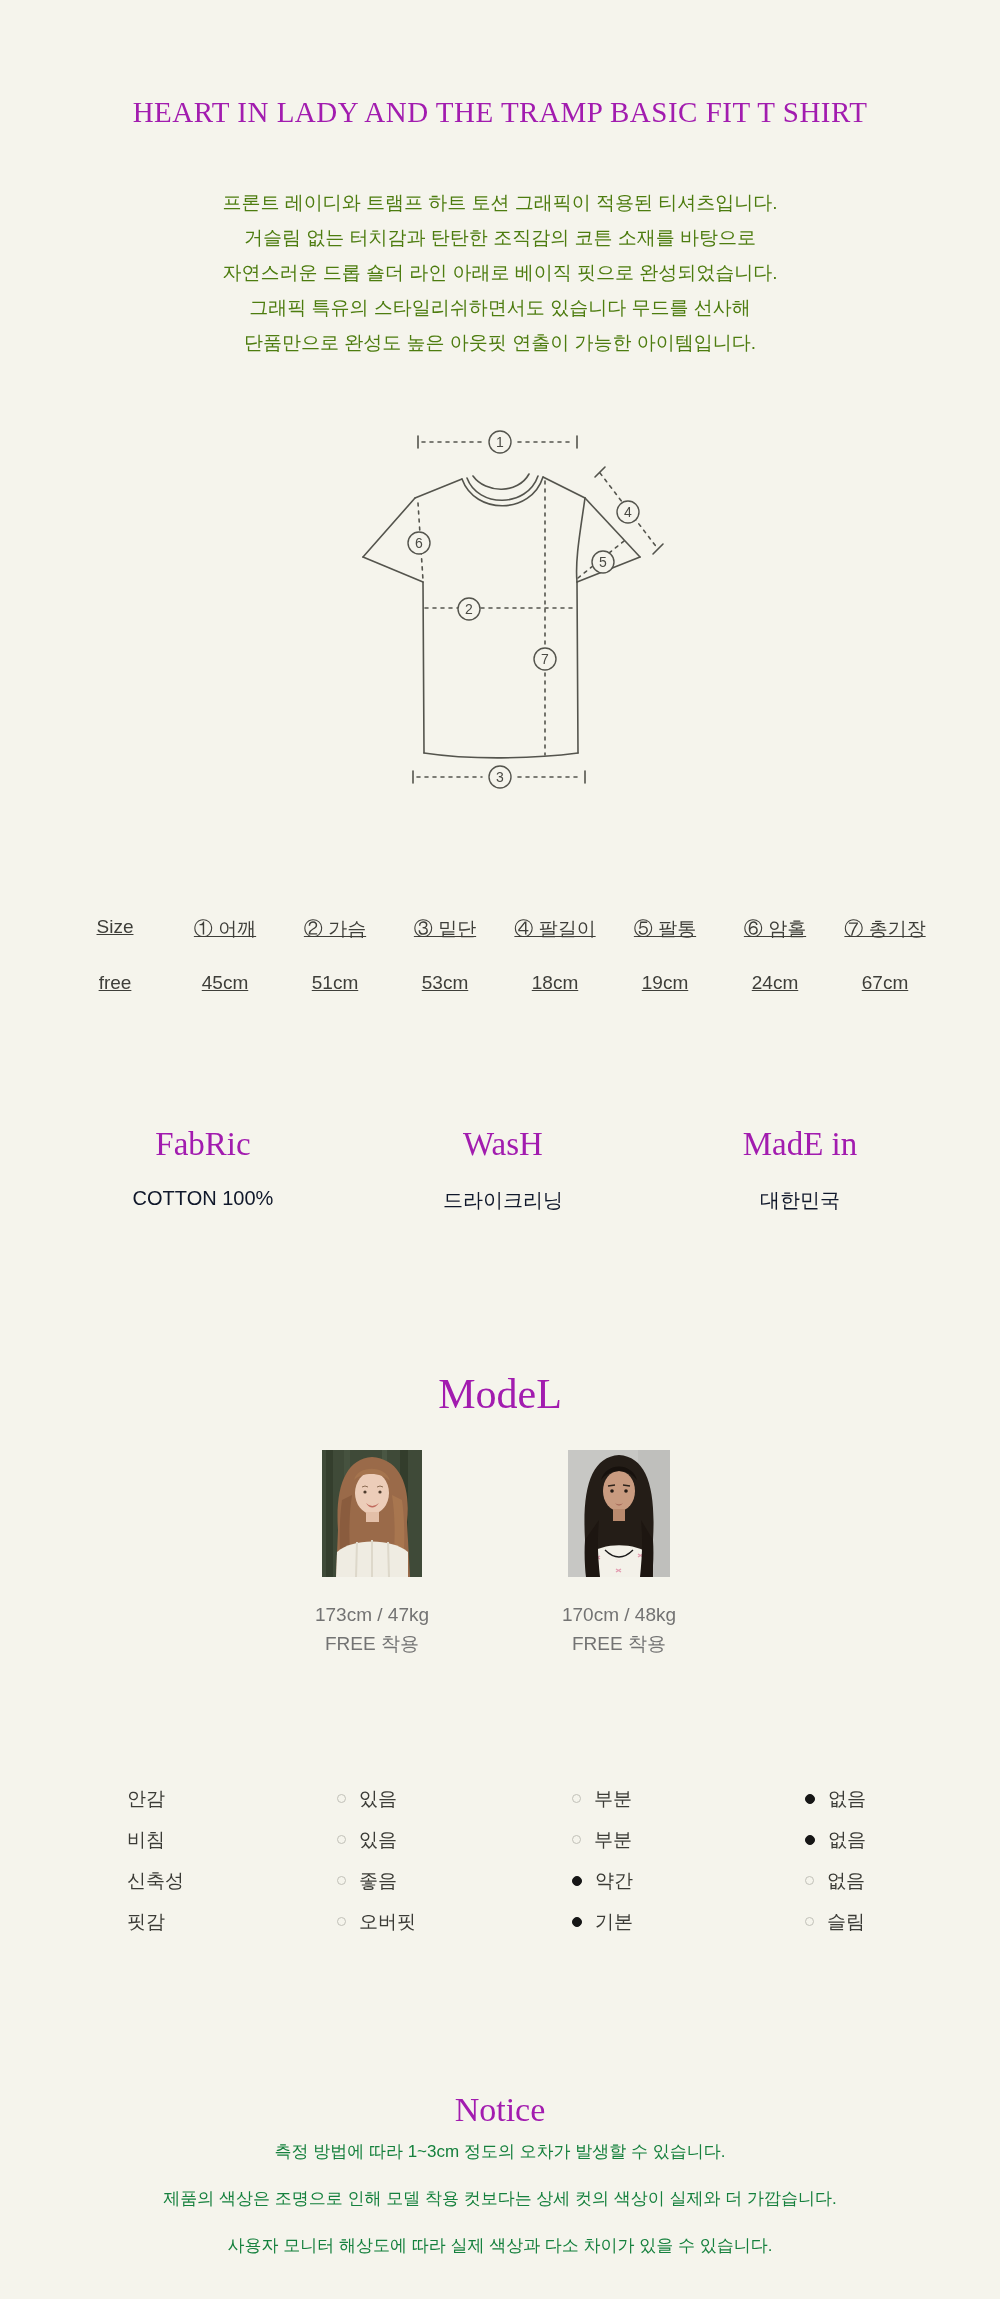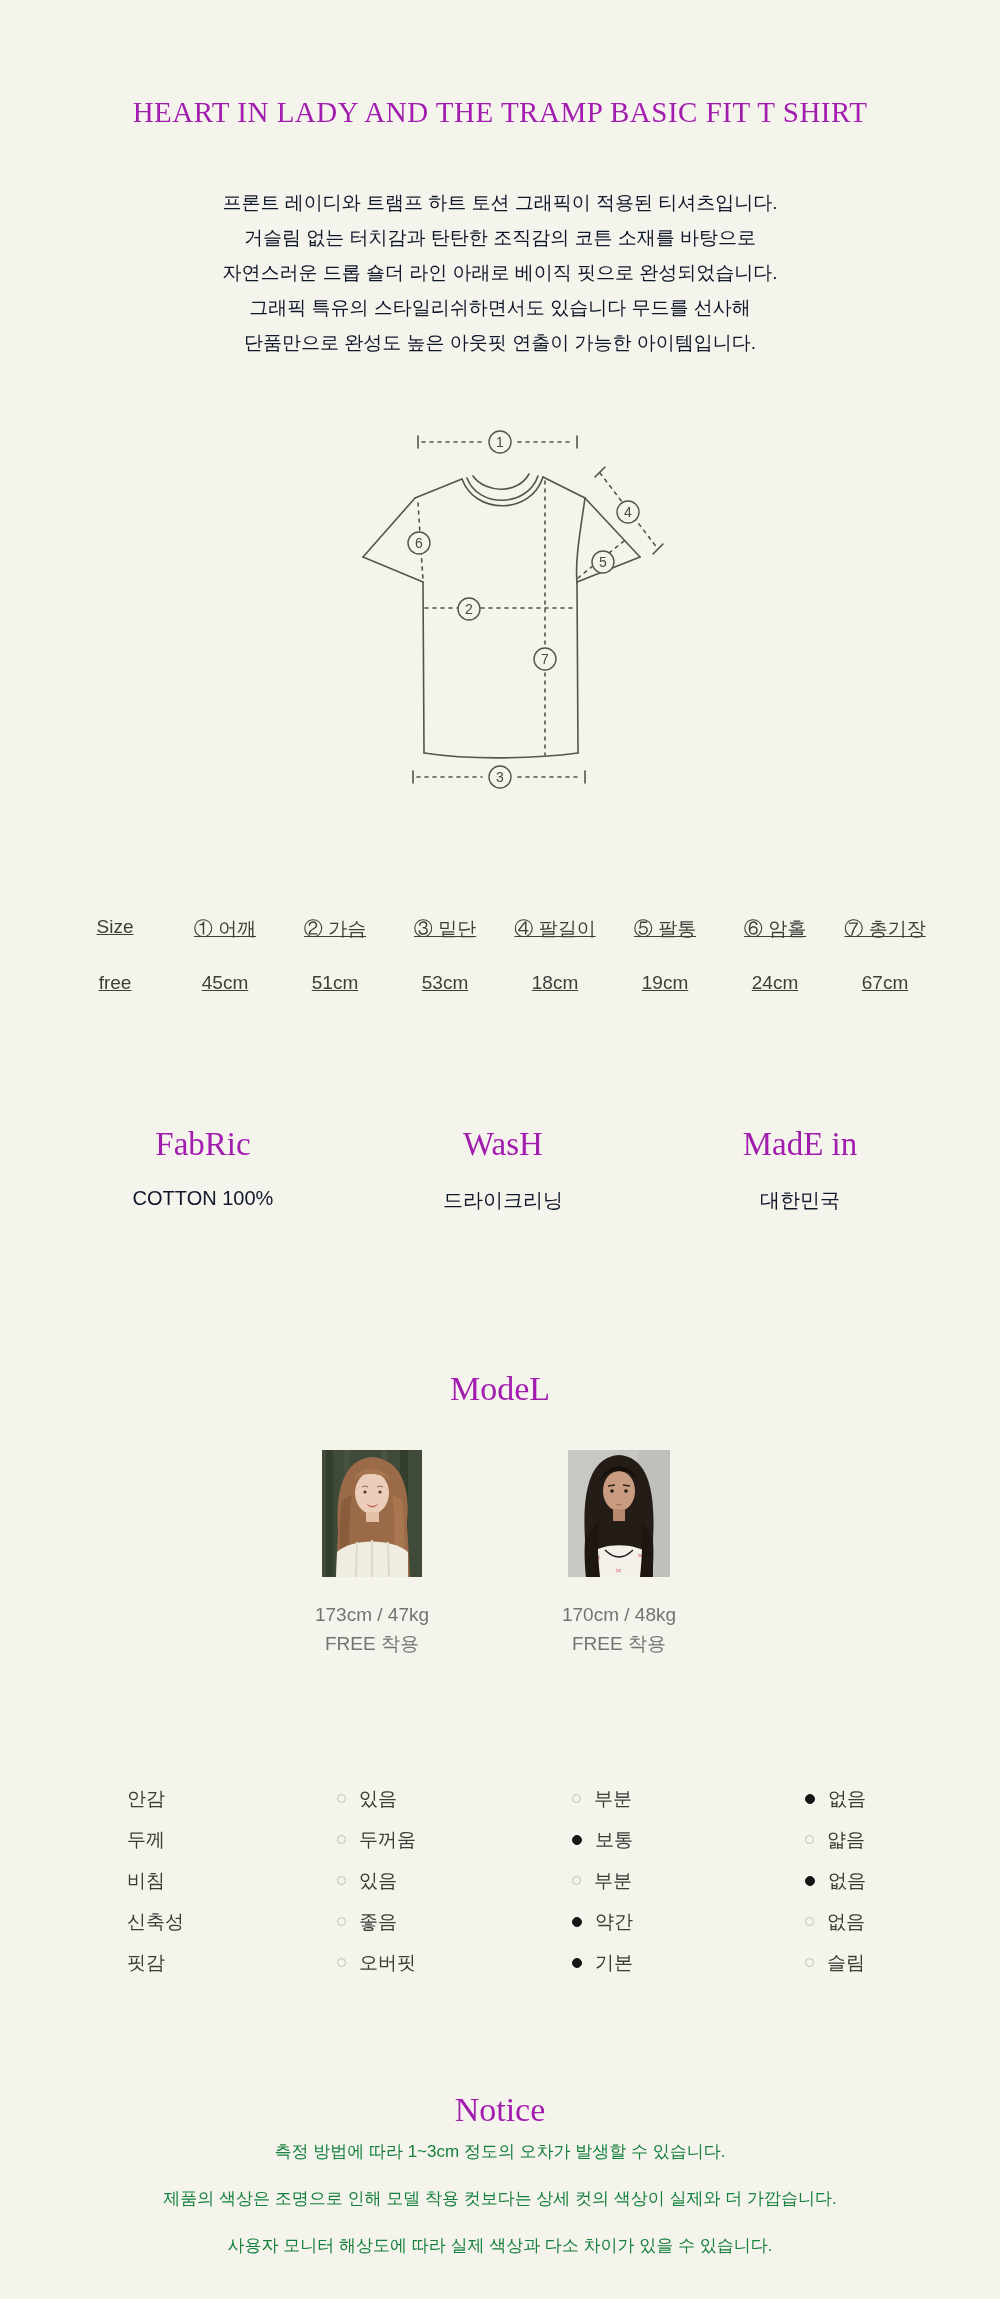--- a/index.html
+++ b/index.html
@@ -3,36 +3,36 @@
 <meta charset="utf-8">
 <style>
   html,body{margin:0;padding:0;background:#f5f4ec;}
   .page{position:relative;width:1000px;height:2299px;margin:0 auto;background:#f5f4ec;
         font-family:"Liberation Sans",sans-serif;color:#45453f;overflow:hidden;}
   .serif{font-family:"Liberation Serif",serif;font-weight:400;color:#a21caf;}
   .abs{position:absolute;}
   .center{left:0;width:100%;text-align:center;}
 
   .title{top:96px;font-size:29px;letter-spacing:.5px;}
-  .desc{top:185px;font-size:19px;line-height:35px;color:#0f172a;}
+  .desc{top:185px;font-size:19px;line-height:35px;color:#4d7c0f;}
 
   .diagram{top:425px;left:330px;width:340px;height:375px;}
   .diagram svg{display:block;}
 
   .size-table{top:916px;left:60px;width:880px;font-size:19px;color:#3e3e39;}
   .size-row{display:flex;text-decoration:underline;}
   .size-row span{width:110px;text-align:center;white-space:nowrap;}
   .size-row.values{margin-top:30px;}
 
   .info-col{width:240px;text-align:center;top:1126px;}
   .info-col .h{font-size:33px;}
   .info-col .v{margin-top:24px;font-size:20px;color:#0f172a;}
   .info-col.c1{left:83px;} .info-col.c2{left:383px;} .info-col.c3{left:680px;}
 
-  .model-h{top:1370px;font-size:34px;}
+  .model-h{top:1370px;font-size:42px;}
   .photo{top:1450px;width:100px;height:127px;overflow:hidden;}
   .photo.p1{left:322px;} .photo.p2{left:568px;width:102px;}
   .caption{top:1600px;width:200px;text-align:center;font-size:19px;line-height:29px;color:#414a3f;}
   .caption.t1{left:272px;} .caption.t2{left:519px;}
   .caption{color:#737373;}
 
   .attrs{top:1778px;left:0;width:100%;}
   .attr-row{position:relative;height:41px;}
   .attr-row .lbl{position:absolute;left:127px;top:50%;transform:translateY(-50%);font-size:19px;color:#3b3b36;}
   .opt{position:absolute;top:50%;transform:translateY(-50%);display:inline-flex;align-items:center;gap:13px;font-size:19px;color:#3b3b36;}
@@ -216,35 +216,20 @@
       <span class="opt o2">
           <span class="radio"></span>
           <span>부분</span>
         </span>
       <span class="opt o3">
           <span class="radio on"></span>
           <span>없음</span>
         </span>
     </div>
 
-    <div class="attr-row">
-      <span class="lbl">두께</span>
-      <span class="opt o1">
-          <span class="radio"></span>
-          <span>두꺼움</span>
-        </span>
-      <span class="opt o2">
-          <span class="radio on"></span>
-          <span>보통</span>
-        </span>
-      <span class="opt o3">
-          <span class="radio"></span>
-          <span>얇음</span>
-        </span>
-    </div>
 
     <div class="attr-row">
       <span class="lbl">비침</span>
       <span class="opt o1">
           <span class="radio"></span>
           <span>있음</span>
         </span>
       <span class="opt o2">
           <span class="radio"></span>
           <span>부분</span>

